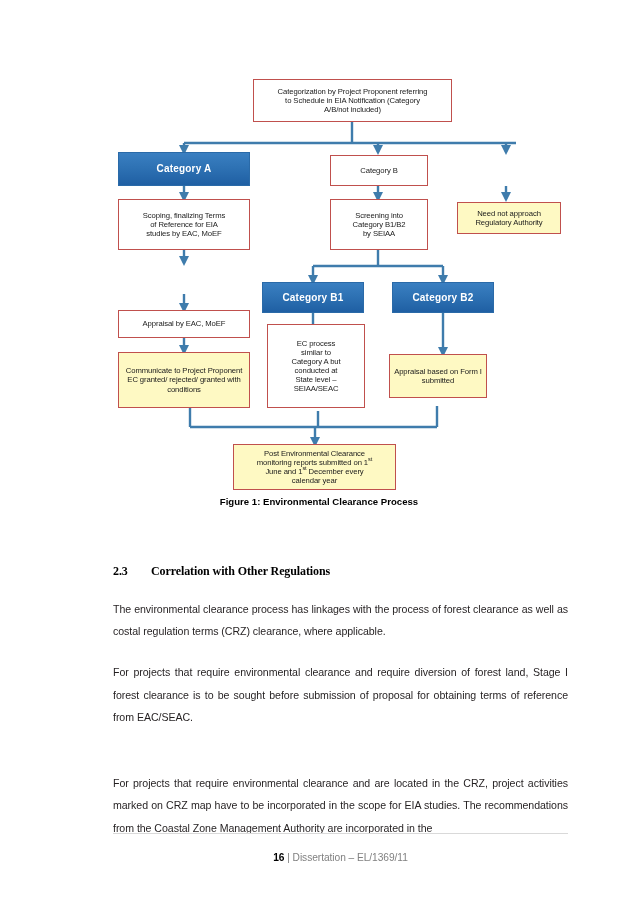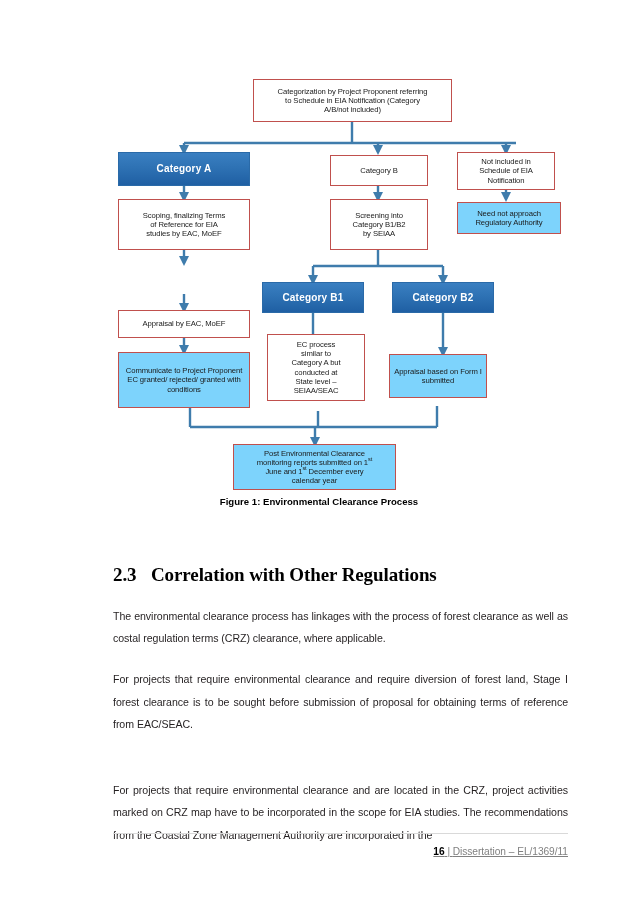--- a/index.html
+++ b/index.html
@@ -43,21 +43,21 @@
     letter-spacing: -0.1px;
   }
   .node-white {
     background: #ffffff;
     border: 1.4px solid #c0504d;
     color: #1a1a1a;
     font-size: 7.7px;
     padding: 2px 20px;
   }
   .node-pink {
-    background: #7dd3fc;
+    background: #fef9c3;
     border: 1.4px solid #c0504d;
     color: #1a1a1a;
     font-size: 7.7px;
     padding: 2px 3px;
   }
   .node-blue {
     background: linear-gradient(to bottom, #3a7fc1 0%, #2e72b4 45%, #1f5fa3 100%);
     border: 1px solid #2a6aa8;
     color: #ffffff;
     font-weight: bold;
@@ -86,21 +86,21 @@
   
   #content {
     position: absolute;
     left: 113px;
     top: 564px;
     width: 455px;
   }
   h2#section-heading {
     margin: 0 0 19px 0;
     font-family: "Liberation Serif", serif;
-    font-size: 19px;
+    font-size: 12px;
     font-weight: bold;
     letter-spacing: -0.1px;
     color: #000000;
     display: flex;
   }
   h2#section-heading .sec-num {
     width: 38px;
     flex: none;
   }
   p.para {
@@ -122,26 +122,25 @@
     left: 113px;
     top: 833px;
     width: 455px;
   }
   #footer-rule {
     height: 1px;
     background: #d9d9d9;
     width: 100%;
   }
   #footer-text {
-    margin-top: 12px;
-    text-align: right;
+    margin-top: 18px;
+    text-align: center;
     font-size: 10.2px;
     color: #808080;
     letter-spacing: -0.05px;
-    text-decoration: underline;
   }
   #footer-text .page-no {
     color: #000000;
     font-weight: bold;
   }
 </style>
 </head>
 <body>
 
 <div id="flowchart">
@@ -198,25 +197,24 @@
   <div class="node node-pink" style="left:118px; top:352px; width:132px; height:56px;">Communicate to Project Proponent EC granted/ rejected/ granted with conditions</div>
 
   <div class="node node-white" style="left:330px; top:155px; width:98px; height:31px;">Category B</div>
 
   <div class="node node-white" style="left:330px; top:199px; width:98px; height:51px;">Screening into Category B1/B2 by SEIAA</div>
 
   <div class="node node-blue" style="left:262px; top:282px; width:102px; height:31px;">Category B1</div>
 
   <div class="node node-blue" style="left:392px; top:282px; width:102px; height:31px;">Category B2</div>
 
-  <div class="node node-white" style="left:267px; top:334px; width:98px; height:67px;">EC process similar to Category A but conducted at State level – SEIAA/SEAC</div>
+  <div class="node node-white" style="left:267px; top:324px; width:98px; height:84px;">EC process similar to Category A but conducted at State level – SEIAA/SEAC</div>
 
   <div class="node node-pink" style="left:389px; top:354px; width:98px; height:44px;">Appraisal based on Form I submitted</div>
 
-  <div class="node node-white" style="left:457px; top:152px; width:98px; height:38px;">Not included in Schedule of EIA Notification</div>
 
   <div class="node node-pink" style="left:457px; top:202px; width:104px; height:32px;">Need not approach Regulatory Authority</div>
 
   <div class="node node-pink" style="left:233px; top:444px; width:163px; height:46px;">
     <span>
       <span>Post Environmental Clearance</span><br>
       <span>monitoring reports submitted on 1</span><sup>st</sup><br>
       <span>June and 1</span><sup>st</sup><span> December every</span><br>
       <span>calendar year</span>
     </span>

